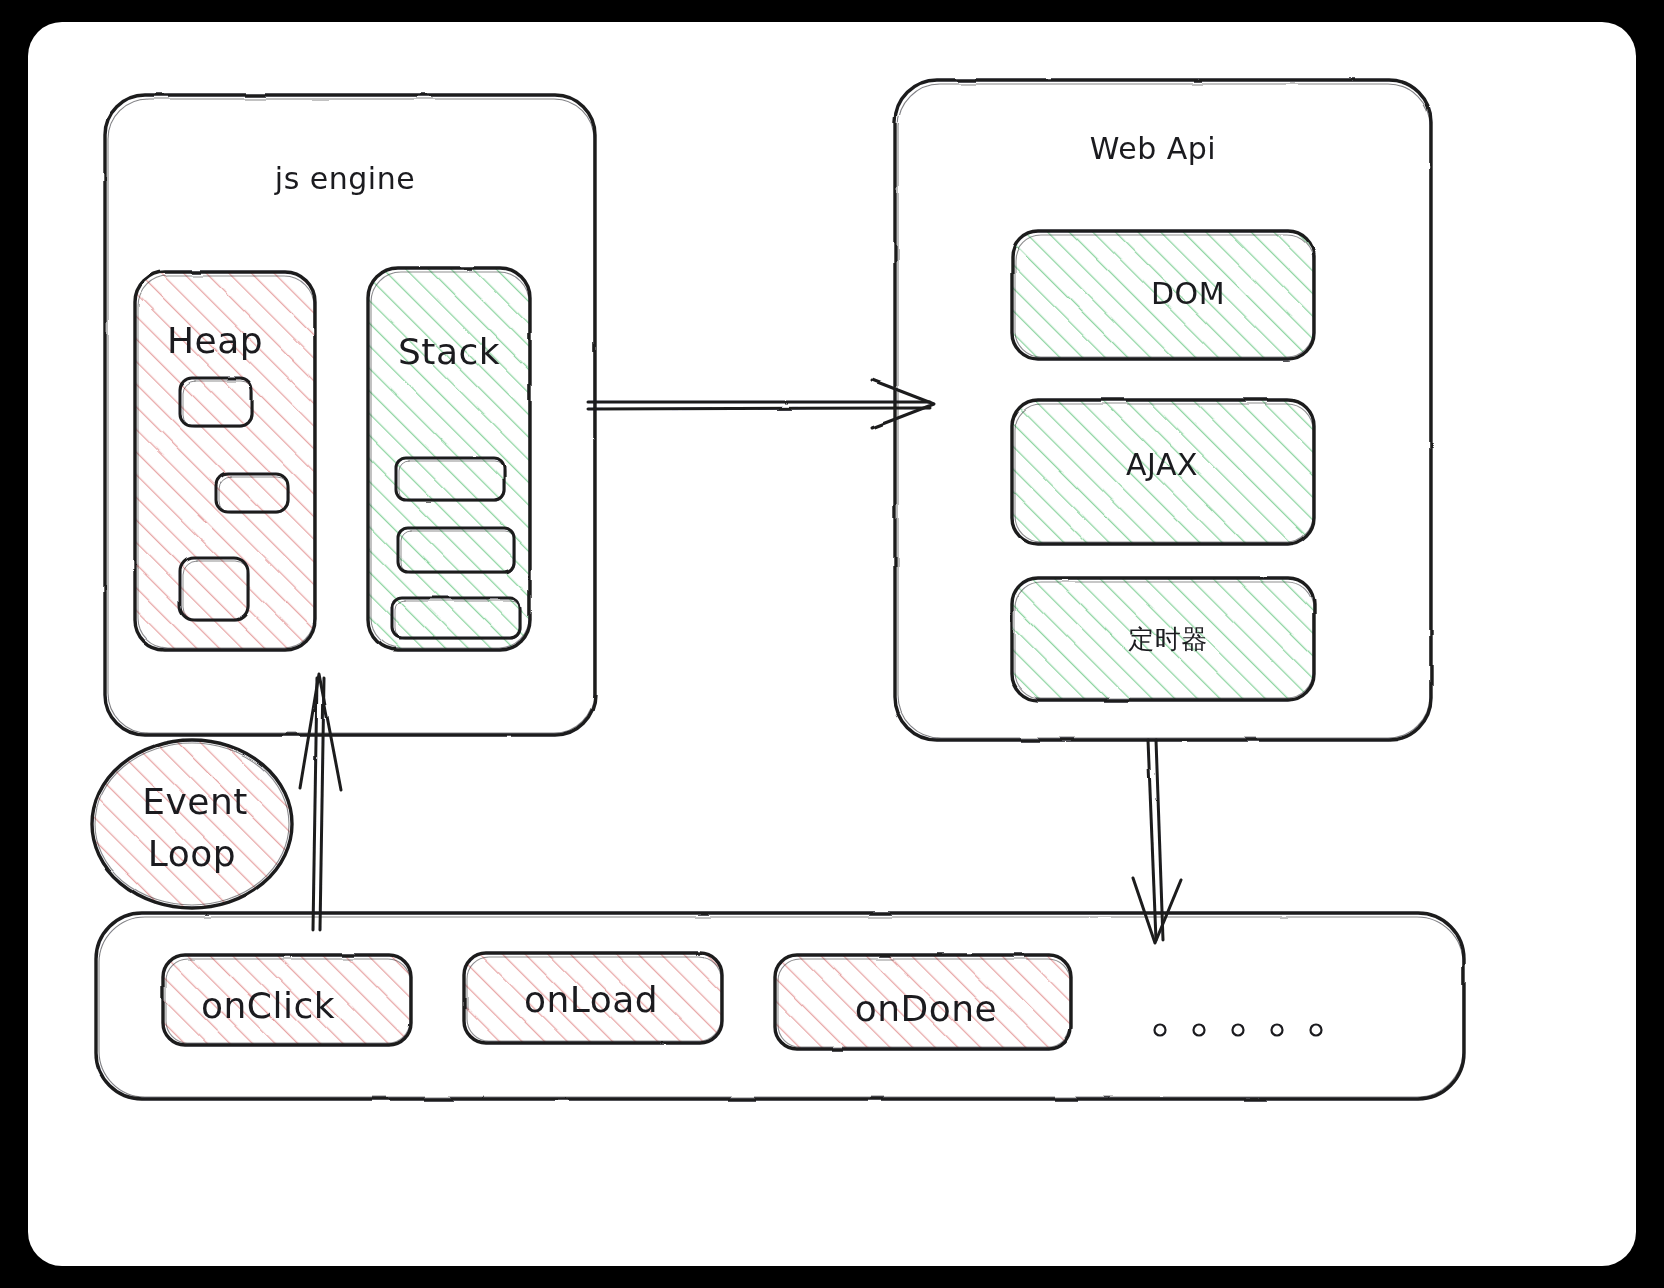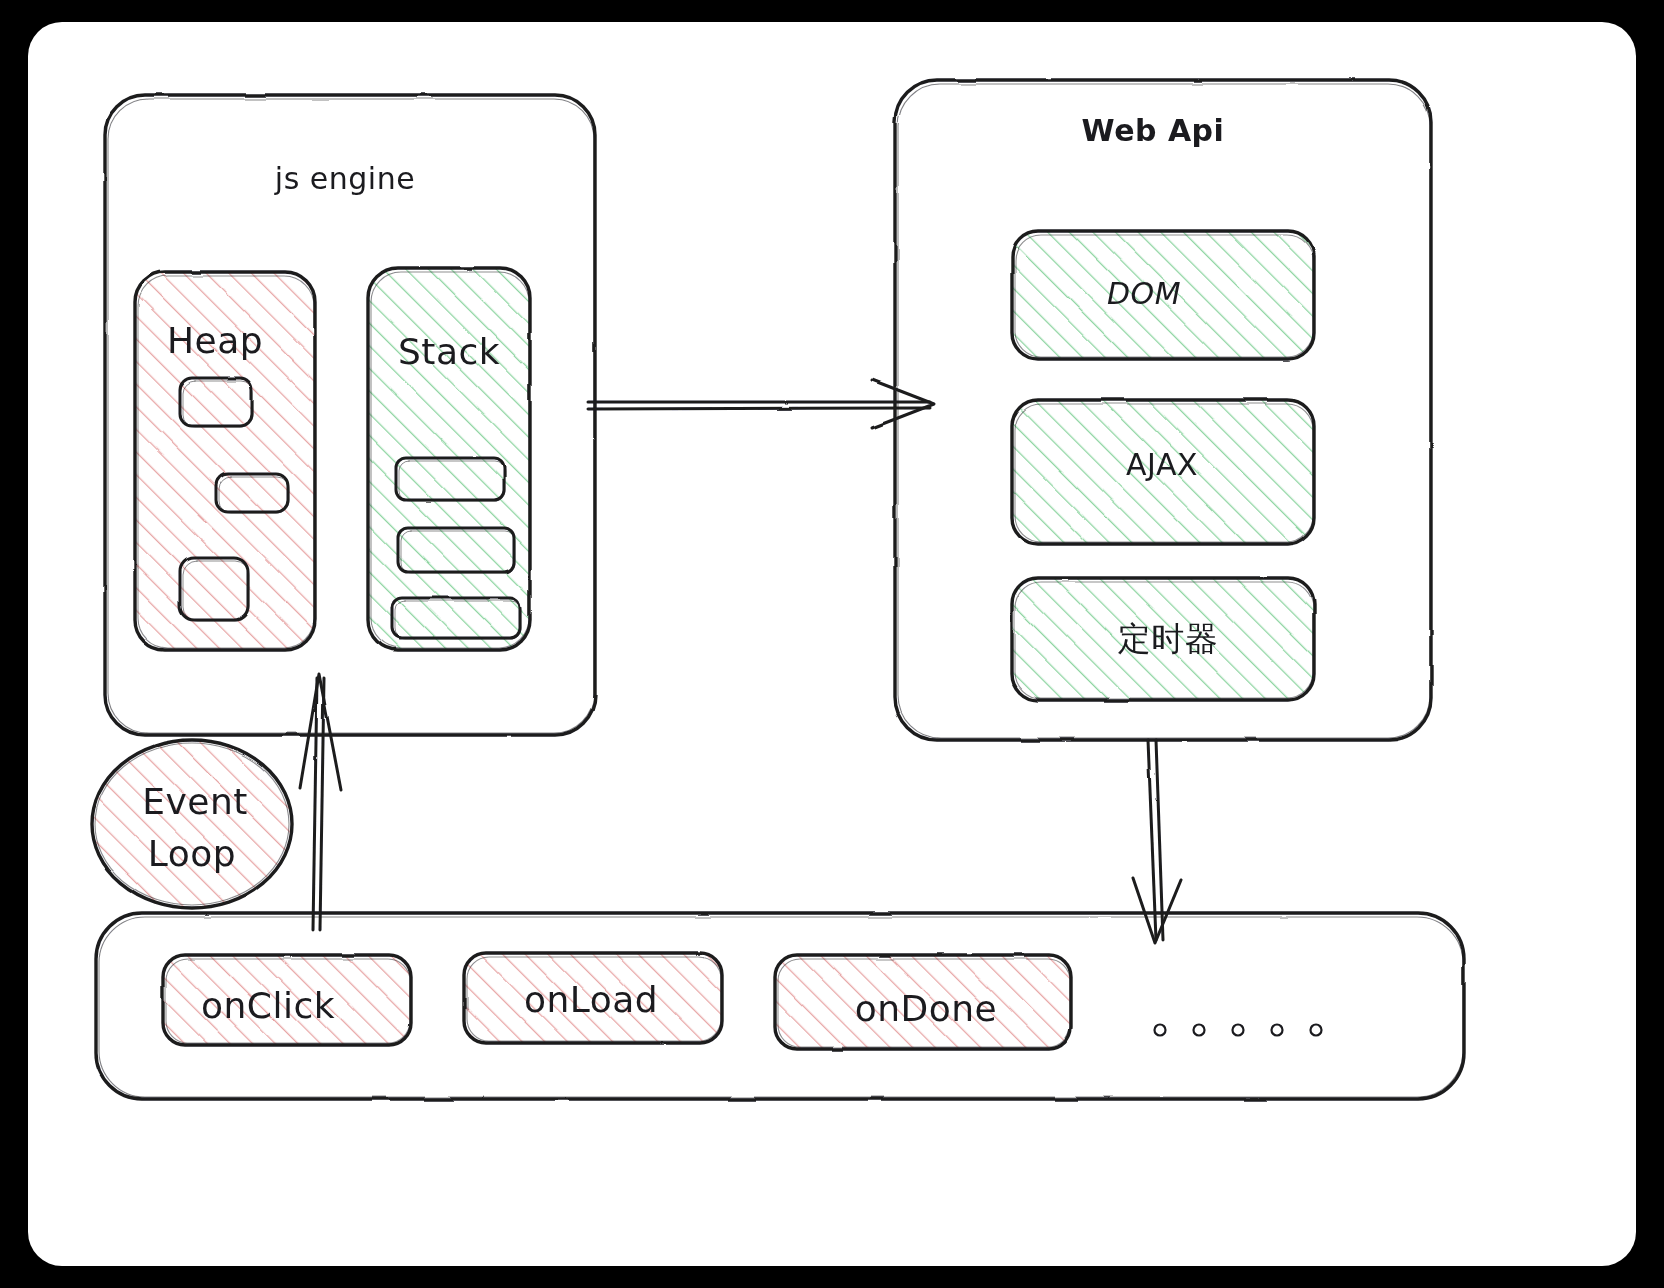--- a/index.html
+++ b/index.html
@@ -19,21 +19,21 @@
   .lbl{
     position:absolute;
     font-family:"DejaVu Sans", sans-serif;
     color:#1b1b1f;
     white-space:nowrap;
     letter-spacing:.5px;
     user-select:none;
   }
   .lbl.big{font-size:30px;}
   .lbl.mid{font-size:36px;}
-  .lbl.cn{font-family:"DejaVu Sans", sans-serif;font-size:33px;}
+  .lbl.cn{font-family:"DejaVu Sans", sans-serif;font-size:26px;}
   .center{transform:translate(-50%,-50%);}
 </style>
 </head>
 <body>
 
 <div id="canvas"></div>
 
 <svg id="svgroot" viewBox="0 0 1664 1288">
   <defs>
     <pattern id="hatchPink" width="16" height="16" patternTransform="rotate(-45)" patternUnits="userSpaceOnUse">
@@ -166,23 +166,23 @@
     </g>
   </g>
 </svg>
 
 <div class="lbl big center" style="left:345px;top:178px;">js engine</div>
 
 <div class="lbl mid center" style="left:215px;top:340px;">Heap</div>
 
 <div class="lbl mid center" style="left:449px;top:351px;text-align:right;">Stack</div>
 
-<div class="lbl big center" style="left:1153px;top:130px;font-weight:bold;">Web Api</div>
+<div class="lbl big center" style="left:1153px;top:148px;">Web Api</div>
 
-<div class="lbl big center" style="left:1144px;top:293px;font-style:italic;">DOM</div>
+<div class="lbl big center" style="left:1188px;top:293px;">DOM</div>
 
 <div class="lbl big center" style="left:1162px;top:464px;">AJAX</div>
 
 <div class="lbl cn center" style="left:1168px;top:639px;">定时器</div>
 
 <div class="lbl mid center" style="left:195px;top:801px;">Event</div>
 <div class="lbl mid center" style="left:192px;top:853px;">Loop</div>
 
 <div class="lbl mid center" style="left:268px;top:1005px;text-align:center;">onClick</div>
 <div class="lbl mid center" style="left:591px;top:999px;">onLoad</div>

